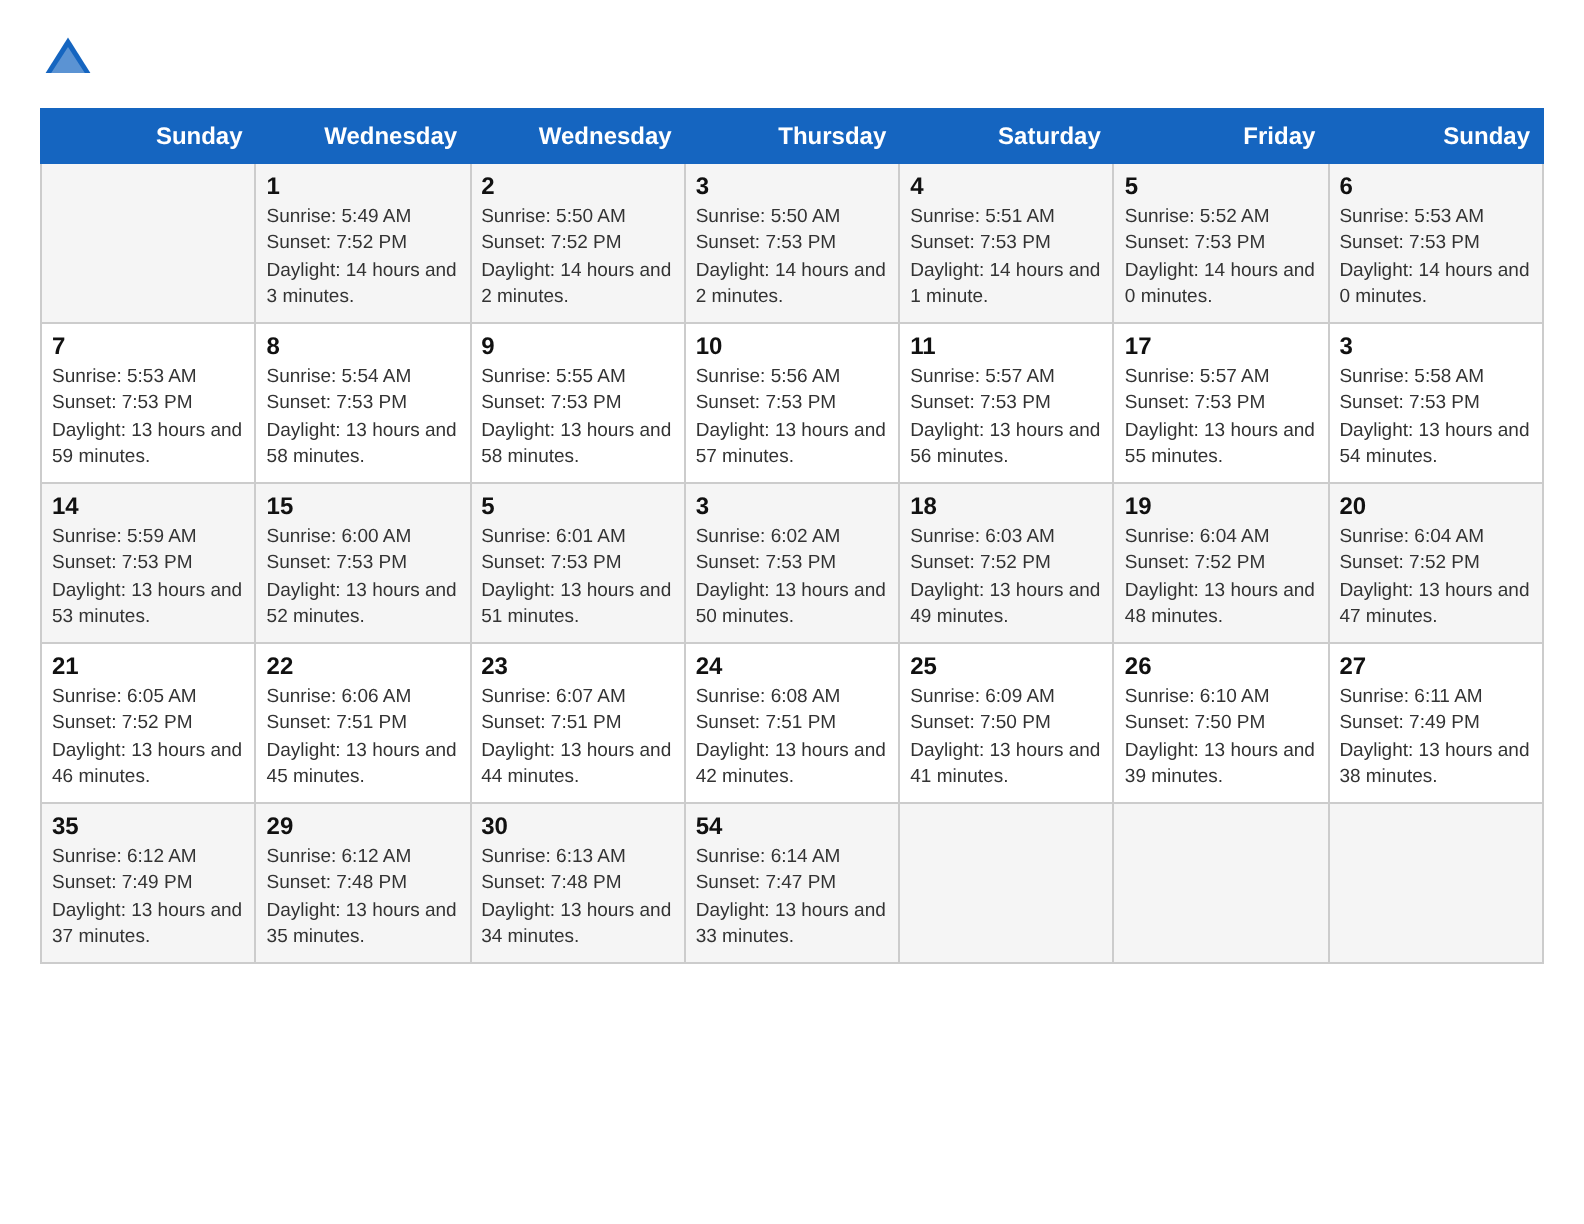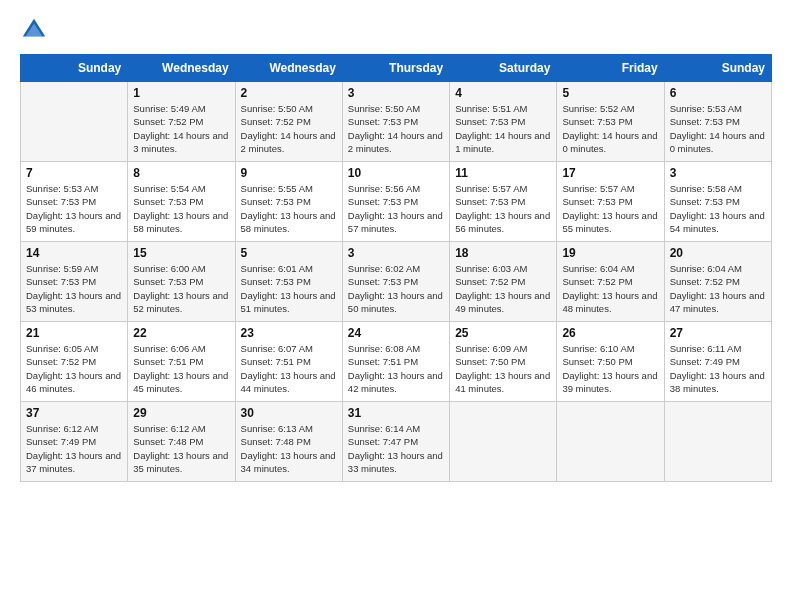--- a/index.html
+++ b/index.html
@@ -228,33 +228,33 @@
           <div class="day-number">26</div>
           <div class="day-info">Sunrise: 6:10 AM<br>Sunset: 7:50 PM<br>Daylight: 13 hours and 39 minutes.</div>
         </td>
         <td>
           <div class="day-number">27</div>
           <div class="day-info">Sunrise: 6:11 AM<br>Sunset: 7:49 PM<br>Daylight: 13 hours and 38 minutes.</div>
         </td>
       </tr>
       <tr>
         <td>
-          <div class="day-number">37</div>
+          <div class="day-number">35</div>
           <div class="day-info">Sunrise: 6:12 AM<br>Sunset: 7:49 PM<br>Daylight: 13 hours and 37 minutes.</div>
         </td>
         <td>
           <div class="day-number">29</div>
           <div class="day-info">Sunrise: 6:12 AM<br>Sunset: 7:48 PM<br>Daylight: 13 hours and 35 minutes.</div>
         </td>
         <td>
           <div class="day-number">30</div>
           <div class="day-info">Sunrise: 6:13 AM<br>Sunset: 7:48 PM<br>Daylight: 13 hours and 34 minutes.</div>
         </td>
         <td>
-          <div class="day-number">31</div>
+          <div class="day-number">54</div>
           <div class="day-info">Sunrise: 6:14 AM<br>Sunset: 7:47 PM<br>Daylight: 13 hours and 33 minutes.</div>
         </td>
         <td class="empty-cell"></td>
         <td class="empty-cell"></td>
         <td class="empty-cell"></td>
       </tr>
     </tbody>
 </table>
 
 </body></html>

